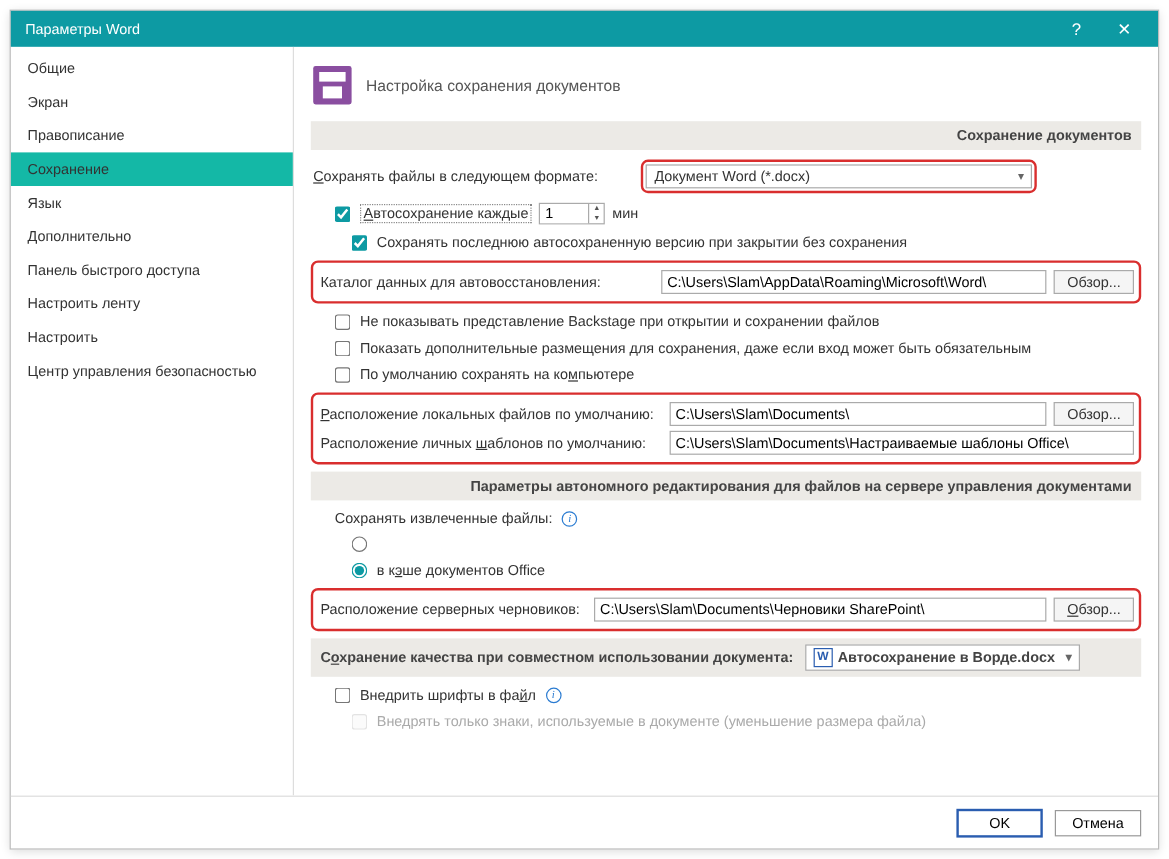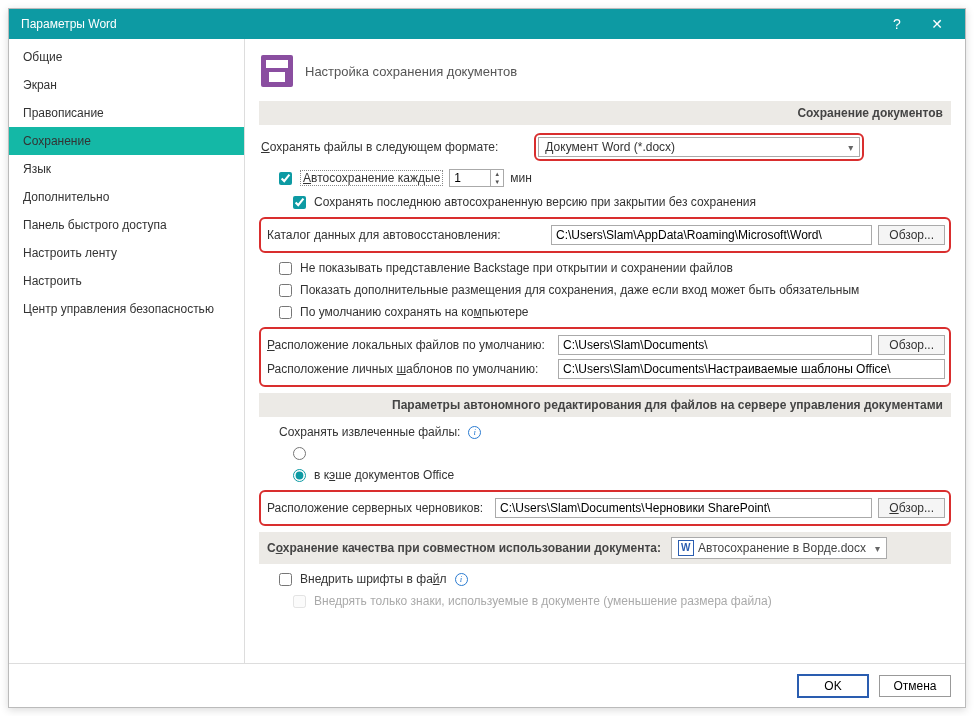--- a/index.html
+++ b/index.html
@@ -173,21 +173,21 @@
       <div class="highlight" style="padding:4px 4px;">
         <div class="row" style="margin:2px 0;">
           <span class="label" style="width:222px;">Расположение серверных черновиков:</span>
           <input class="textfield" style="flex: 1 1 0%;" value="C:\Users\Slam\Documents\Черновики SharePoint\">
           <div class="btn-o"><u>О</u>бзор...</div>
         </div>
       </div>
 
       <div class="section-head" style="display:flex; align-items:center; gap:10px;">
         <span>С<u>о</u>хранение качества при совместном использовании документа:</span>
-        <div class="select" style="background:#fff; font-weight:normal; min-width:210px;">
+        <div class="select" style="background:#fff; font-weight:bold; min-width:210px;">
           <span class="doc-icon"></span>
           <span>Автосохранение в Ворде.docx</span>
         </div>
       </div>
 
       <div class="row indent-1">
         <input type="checkbox" style="">
         <span class="cb-label">Внедрить шрифты в фа<u>й</u>л</span>
         <span class="info-icon"></span>
       </div>

